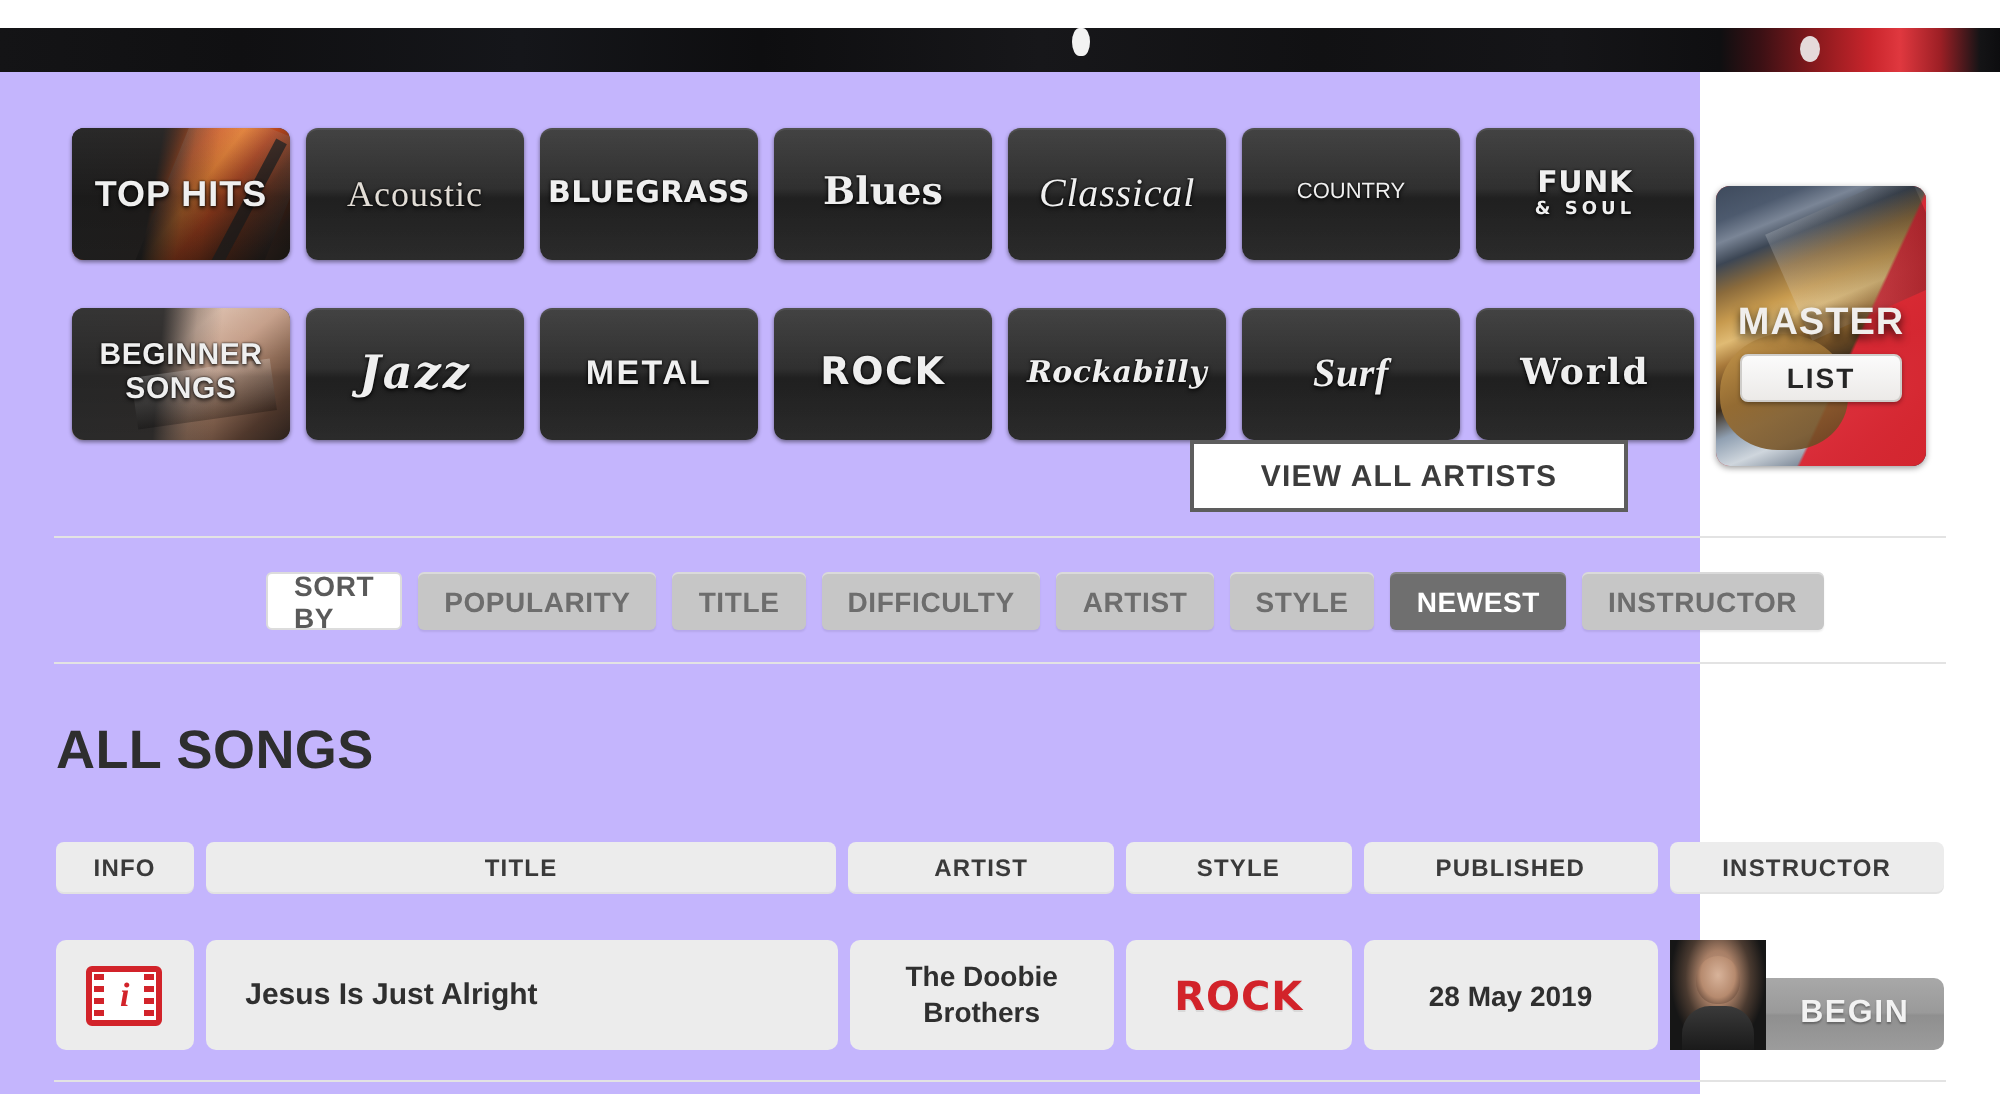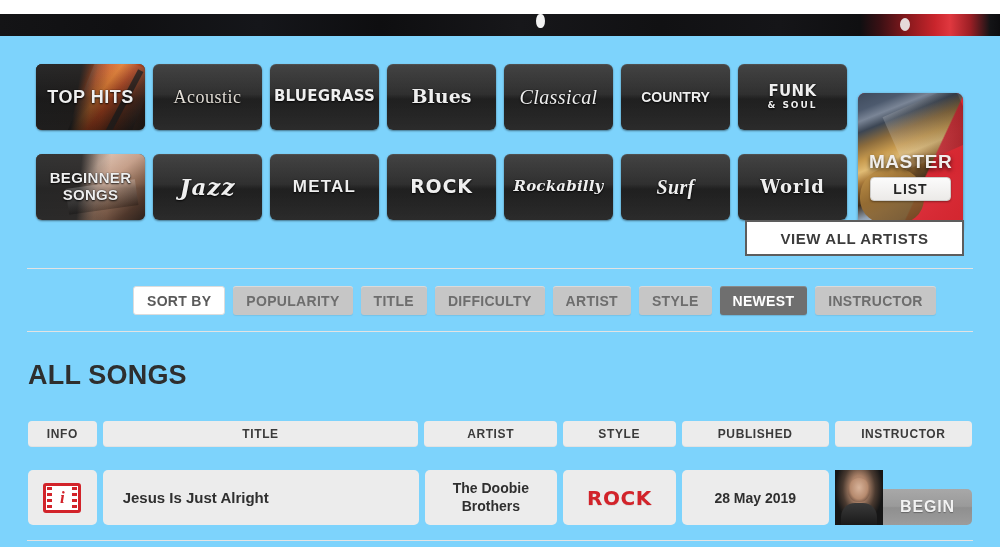--- a/index.html
+++ b/index.html
@@ -2,21 +2,21 @@
 <html><head>
 <meta charset="utf-8">
 <style>
   * { box-sizing: border-box; margin: 0; padding: 0; }
   html, body {
     width: 1000px; height: 547px;
     background: #ffffff;
     font-family: "Liberation Sans", sans-serif;
     overflow: hidden;
   }
-  .page { position: relative; width: 1000px; height: 547px; background:#7dd3fc; }
+  .page { position: relative; width: 850px; height: 547px; background:#c4b5fd; }
 
   
   .banner-strip {
     position: absolute; left: 0; top: 14px; width: 1000px; height: 22px;
     background: linear-gradient(90deg,
       #141416 0%, #101012 12%, #15161a 26%, #0e0e10 38%,
       #17171a 52%, #111113 66%, #151518 78%, #0f0f11 86%,
       #3a1014 88%, #8e1a1e 91%, #c9252c 93.5%, #e0383f 95%,
       #9d1f25 97%, #141416 99%, #0d0d0f 100%);
   }
@@ -58,21 +58,21 @@
     text-shadow: 0 1px 2px rgba(0,0,0,.85), 0 0 1px rgba(0,0,0,.9);
     letter-spacing: .3px;
   }
 
   
   .t-tophits .lbl      { font-size: 18px; font-weight: 800; font-family:"Liberation Sans",sans-serif; letter-spacing:.5px;}
   .t-acoustic .lbl     { font-size: 18px; font-family:"Liberation Serif",serif; font-weight:400; letter-spacing:.5px; color:#e2ddd6;}
   .t-bluegrass .lbl    { font-size: 15px; font-weight: 800; font-family:"DejaVu Sans",sans-serif; letter-spacing:.2px;}
   .t-blues .lbl        { font-size: 19px; font-weight: 800; font-family:"DejaVu Serif",serif; letter-spacing:0px;}
   .t-classical .lbl    { font-size: 20px; font-family:"Liberation Serif",serif; font-style:italic; font-weight:400; letter-spacing:.4px;}
-  .t-country .lbl      { font-size: 14px; font-weight: 700; font-family:"Liberation Sans",sans-serif; letter-spacing:0;text-align:center;}
+  .t-country .lbl      { font-size: 11px; font-weight: 400; font-family:"Liberation Sans",sans-serif; letter-spacing:0;text-align:center;}
   .t-funk .lbl         { font-size: 15px; font-weight: 800; font-family:"DejaVu Sans",sans-serif; }
   .t-funk .lbl .sub    { display:block; font-size:9px; font-weight:700; letter-spacing:2px; margin-top:1px;}
   .t-beginner .lbl     { font-size: 15px; font-weight: 800; font-family:"Liberation Sans",sans-serif; line-height:1.12;}
   .t-jazz .lbl         { font-size: 23px; font-weight: 800; font-family:"DejaVu Serif",serif; font-style:italic; letter-spacing:1px;}
   .t-metal .lbl        { font-size: 17px; font-weight: 800; font-family:"Liberation Sans",sans-serif; letter-spacing:1.2px;}
   .t-rock .lbl         { font-size: 19px; font-weight: 800; font-family:"DejaVu Sans",sans-serif; letter-spacing:.8px;}
   .t-rockabilly .lbl   { font-size: 15px; font-family:"DejaVu Serif",serif; font-weight:700; font-style:italic; letter-spacing:.2px;}
   .t-surf .lbl         { font-size: 20px; font-family:"Liberation Serif",serif; font-style:italic; font-weight:700;}
   .t-world .lbl        { font-size: 18px; font-weight: 800; font-family:"DejaVu Serif",serif; letter-spacing:1px;}
 

